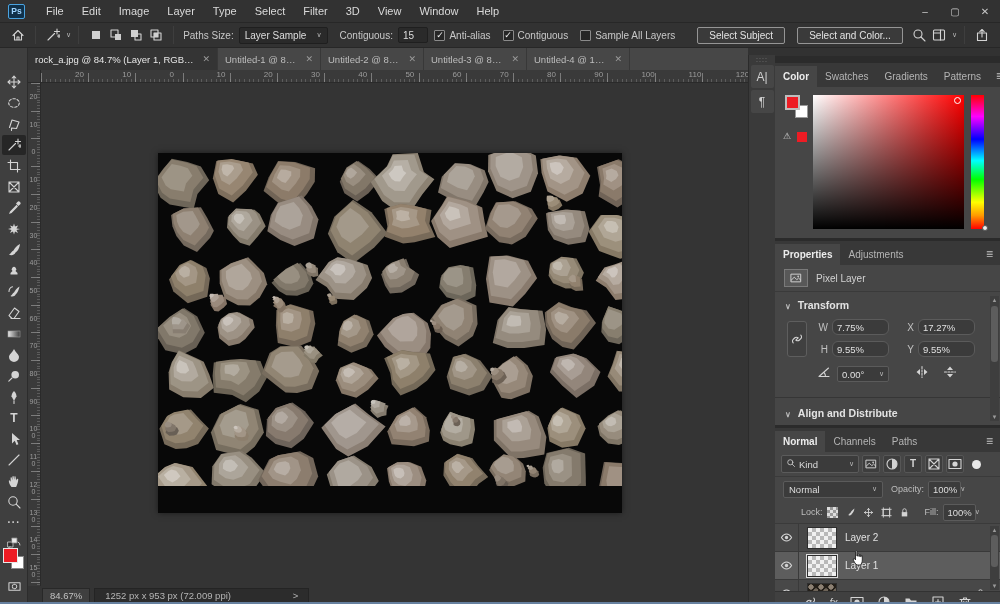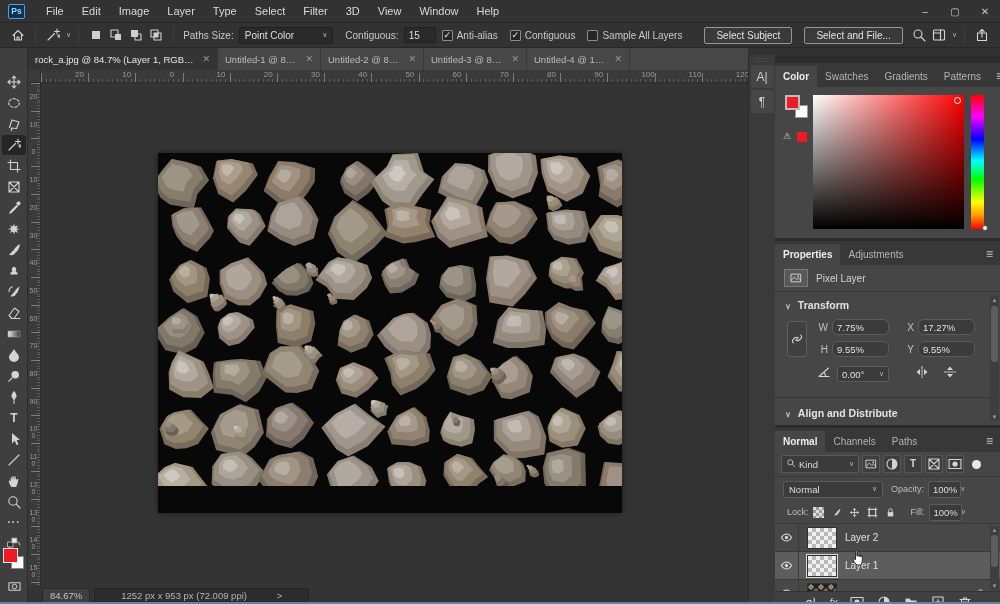--- a/index.html
+++ b/index.html
@@ -60,21 +60,21 @@
       repeating-linear-gradient(to bottom, rgba(150,150,150,.7) 0 1px, transparent 1px 27.7px),
       repeating-linear-gradient(to bottom, rgba(120,120,120,.55) 0 1px, transparent 1px 2.77px);
     background-size:9px 100%,3px 100%; background-position:right top; background-repeat:repeat-y; }
   .rnum-l { position:absolute; left:1px; font-size:7px; line-height:7px; color:#9c9c9c; width:9px; text-align:center; word-break:break-all; }
 
   .pasteboard { position:absolute; top:35px; left:13px; right:0; bottom:18px; background:#343434; overflow:hidden; }
   .doc-canvas { position:absolute; left:117px; top:70px; width:464px; height:360px; background:#080808; box-shadow:0 0 6px rgba(0,0,0,.5); }
 
   .statusbar { position:absolute; left:0; right:0; bottom:0; height:18px; background:#343434; display:flex; align-items:center; }
   .zoombox { margin-left:14px; background:#3f3f3f; border:1px solid #282828; font-size:9.5px; color:#c2c2c2; padding:1px 7px; }
-  .sizebox { margin-left:4px; background:#2c2c2c; border:1px solid #242424; font-size:9.5px; color:#b5b5b5; padding:1px 26px; display:flex; align-items:center; width:215px; justify-content:space-between; }
+  .sizebox { margin-left:4px; background:#2c2c2c; border:1px solid #242424; font-size:9.5px; color:#b5b5b5; padding:1px 10px; display:flex; align-items:center; width:215px; justify-content:space-between; }
 
   
   .strip { position:absolute; top:7px; right:225px; width:27px; bottom:0; background:#3a3a3a; border-left:1px solid #2b2b2b; }
   .strip-btn { width:23px; height:23px; margin:2px auto; background:#464646; border-radius:2px; display:flex; align-items:center; justify-content:center; font-size:12px; color:#d0d0d0; }
   .strip-handle { text-align:center; color:#808080; font-size:7px; letter-spacing:1px; padding-top:1px; }
 
   
   .panels { position:absolute; top:8px; right:0; width:225px; bottom:0; background:#2b2b2b; }
   .panel { position:absolute; left:0; width:225px; background:#464646; }
   .phead { height:24px; background:#383838; display:flex; align-items:flex-end; }
@@ -214,42 +214,42 @@
           <svg width="14" height="14" viewBox="0 0 14 14" fill="none" stroke="#d4d4d4" stroke-width="1.1" stroke-linecap="round" stroke-linejoin="round">
             <rect x="2" y="2" width="7" height="7"></rect>
             <rect x="5" y="5" width="7" height="7"></rect>
             <rect x="5" y="5" width="4" height="4" fill="#cfcfcf" stroke="none"></rect>
           </svg>
         </div>
       </span>
     <span class="ob-sep"></span>
     <span class="ob-label">Paths Size:</span>
     <span class="ob-select" style="width:102px">
-      <span>Point Color</span>
+      <span>Layer Sample</span>
         <span class="caret">∨</span>
     </span>
     <span class="ob-label" style="margin-left:12px">Contiguous:</span>
     <span class="ob-input">15</span>
     <span id="ob-checks" style="display:flex">
         <div class="ob-check">
           <span class="cbox">✓</span>
           <span class="ob-label" style="margin:0">Anti-alias</span>
         </div>
         <div class="ob-check">
           <span class="cbox">✓</span>
           <span class="ob-label" style="margin:0">Contiguous</span>
         </div>
         <div class="ob-check">
           <span class="cbox"></span>
           <span class="ob-label" style="margin:0">Sample All Layers</span>
         </div>
       </span>
     <span id="ob-btns" style="display:flex;margin-left:10px">
         <div class="ob-btn">Select Subject</div>
-        <div class="ob-btn">Select and File...</div>
+        <div class="ob-btn">Select and Color...</div>
       </span>
     <span class="ob-right">
       <span class="ob-ico" id="ob-search">
           <svg width="14" height="14" viewBox="0 0 14 14" fill="none" stroke="#d4d4d4" stroke-width="1.1" stroke-linecap="round" stroke-linejoin="round">
             <circle cx="6" cy="6" r="4"></circle>
             <path d="M9 9l4 4"></path>
           </svg>
         </span>
       <span class="ob-ico" id="ob-ws">
           <svg width="14" height="14" viewBox="0 0 14 14" fill="none" stroke="#d4d4d4" stroke-width="1.1" stroke-linecap="round" stroke-linejoin="round">
@@ -935,21 +935,21 @@
             <span>Normal</span>
               <span class="caret">∨</span>
           </span>
           <span class="mini-lab">Opacity:</span>
           <span class="pct-sel">
             <span>100%</span>
               <span class="caret">∨</span>
           </span>
         </div>
         <div class="lp-lock">
-          <span class="mini-lab" style="margin-left:4px">Lock:</span>
+          <span class="mini-lab" style="margin-left:18px">Lock:</span>
           <span id="lock-icons" style="display:flex;align-items:center">
               <div class="lockico">
                 <span class="checker-mini"></span>
               </div>
               <div class="lockico">
                 <svg width="11" height="11" viewBox="0 0 14 14" fill="none" stroke="#d4d4d4" stroke-width="1.1" stroke-linecap="round" stroke-linejoin="round">
                   <path d="M12 2C9.8 3.4 8 5.6 7 7.2l1.6 1.6C10.2 7.6 11.6 5 12 2zM7 7.2C5.6 7.6 5.6 9.4 4 10.2c1.4 1 3.8.4 4.6-1.4z" fill="#d4d4d4" stroke="none"></path>
                 </svg>
               </div>
               <div class="lockico">

